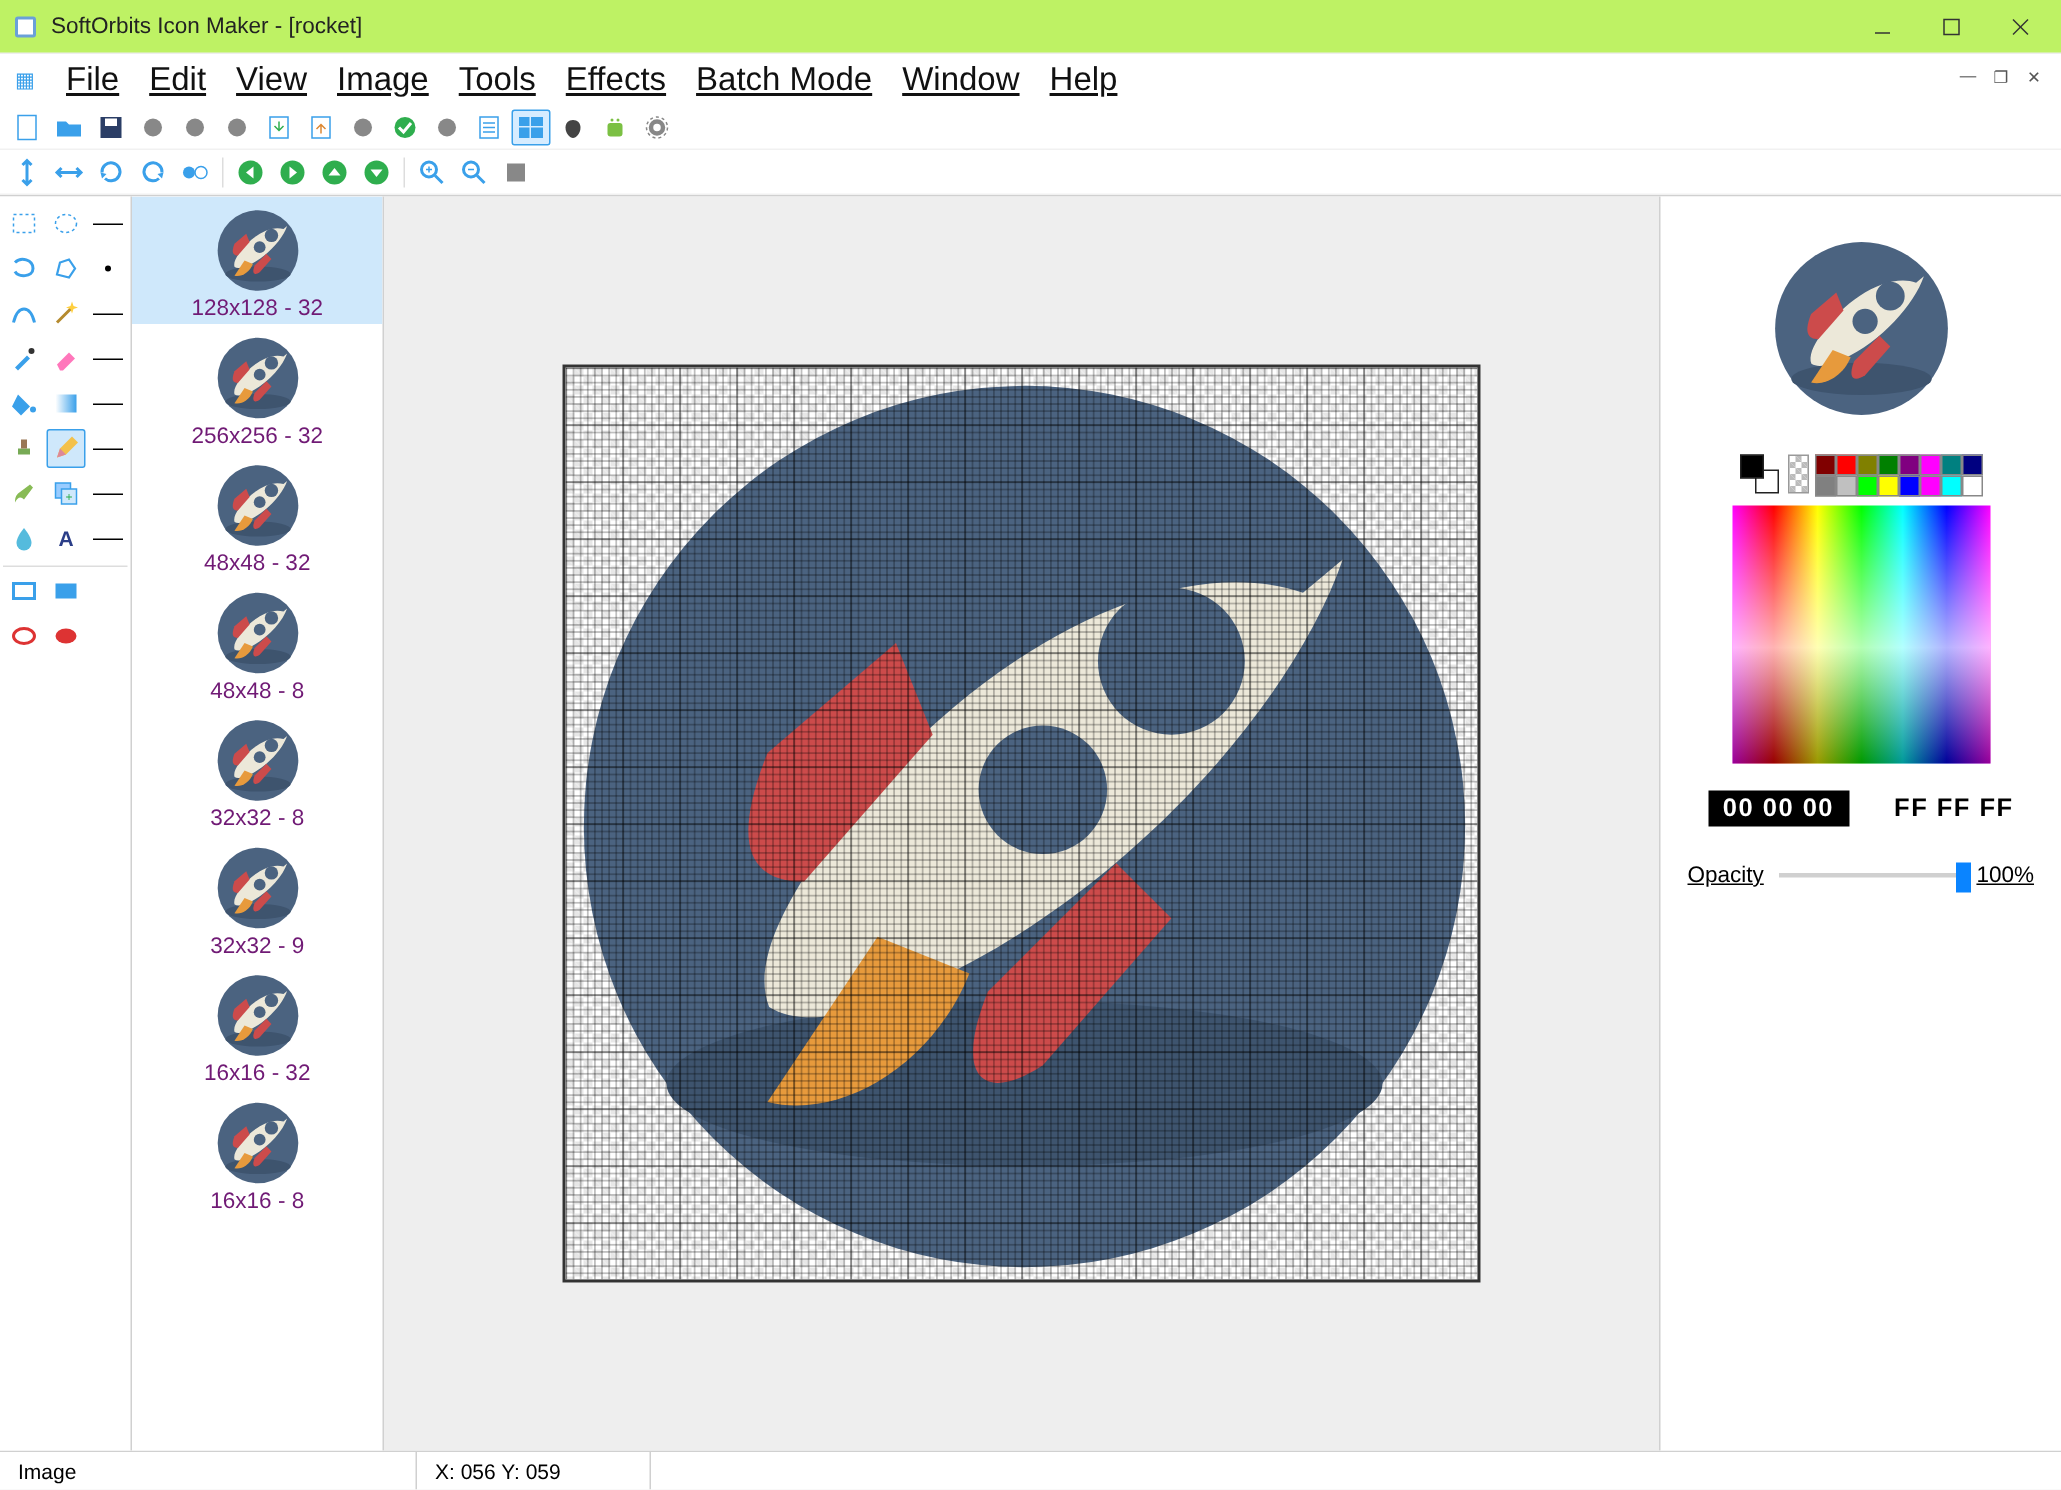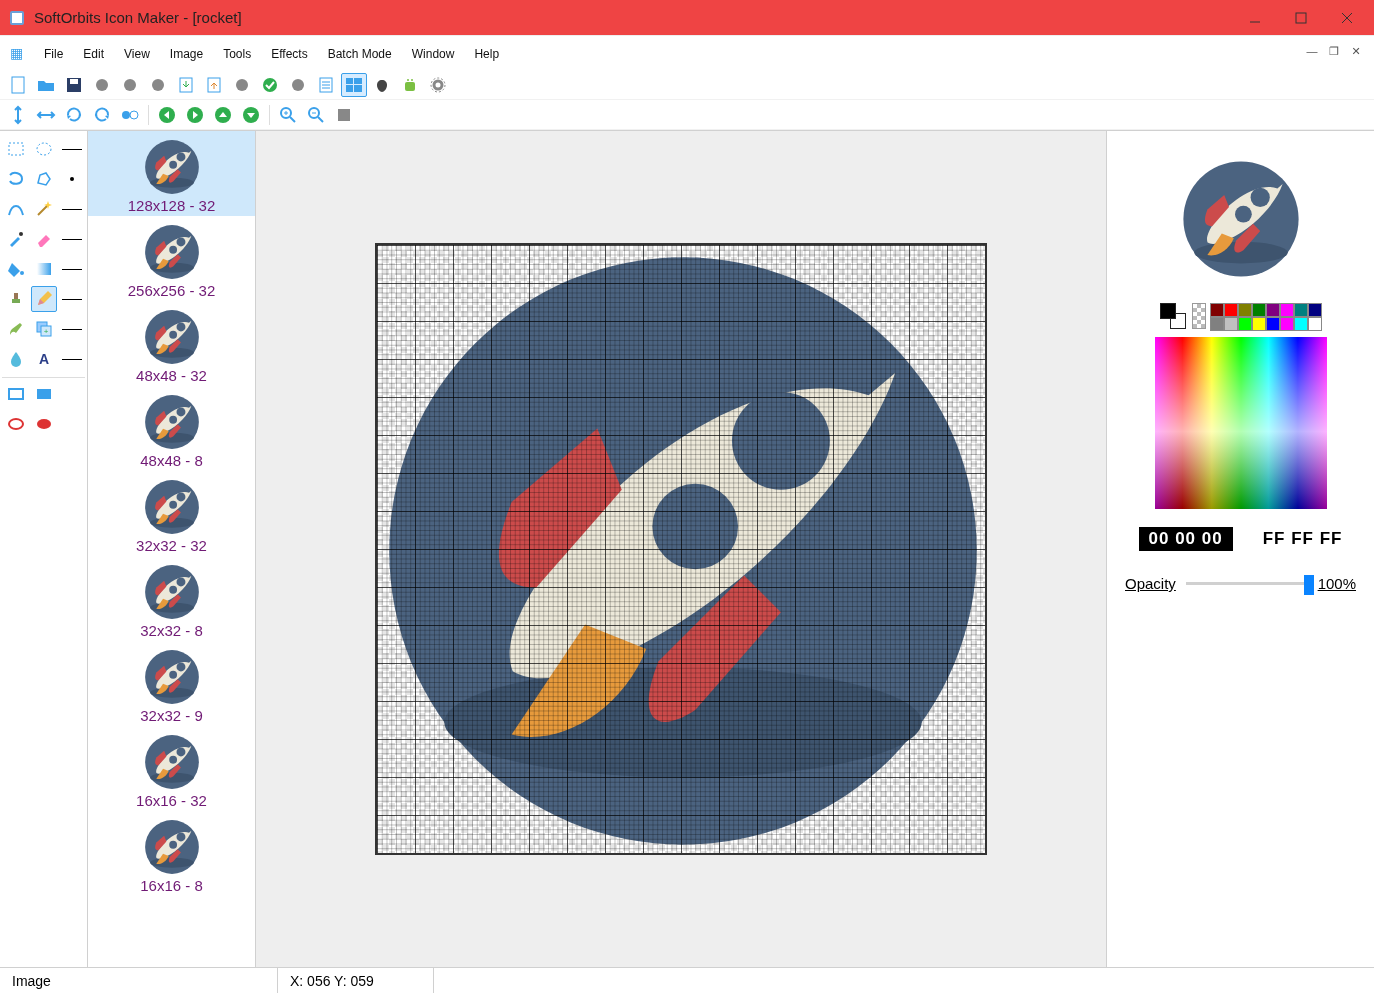--- a/index.html
+++ b/index.html
@@ -1,28 +1,28 @@
 <!DOCTYPE html>
 <html><head>
 <meta charset="utf-8">
 <style>
 * { box-sizing: border-box; margin: 0; padding: 0; font-family: "Segoe UI", Tahoma, sans-serif; }
 body { width: 1374px; height: 993px; background: #fff; overflow: hidden; font-size: 14px; }
 
 
-.titlebar { height: 36px; display: flex; align-items: center; padding: 0 4px; background: #ef4444; border-bottom: 1px solid #eee; }
+.titlebar { height: 36px; display: flex; align-items: center; padding: 0 4px; background: #bef264; border-bottom: 1px solid #eee; }
 .titlebar .app-icon { width: 18px; height: 18px; margin: 0 8px 0 4px; display: inline-flex; }
 .titlebar .title { flex: 1; font-size: 15px; color: #222; }
 .winbtns { display: flex; }
 .winbtn { width: 46px; height: 30px; display: flex; align-items: center; justify-content: center; color: #333; }
 
 
 .menubar { height: 34px; display: flex; align-items: center; padding: 0 6px; background: #fff; position: relative; }
 .menubar .doc-icon { width: 18px; margin: 0 6px 0 4px; color: #3aa0ea; }
-.menubar .menuitem { padding: 4px 10px; font-size: 12px; color: #111; }
+.menubar .menuitem { padding: 4px 10px; font-size: 22px; color: #111; text-decoration: underline; }
 .menubar .mdi-ctrls { position: absolute; right: 8px; top: 6px; display: flex; gap: 2px; }
 .menubar .mdi-ctrls span { width: 20px; height: 18px; display: flex; align-items: center; justify-content: center; font-size: 11px; color: #555; border: 1px solid transparent; }
 
 
 .toolbar { display: flex; align-items: center; padding: 2px 4px; background: #fff; border-bottom: 1px solid #f1f1f1; }
 .tbtn { width: 26px; height: 24px; display: inline-flex; align-items: center; justify-content: center; margin: 0 1px; border-radius: 2px; }
 .tbtn.active { background: #d6ecff; border: 1px solid #3aa0ea; }
 .tsep { width: 1px; height: 20px; background: #ddd; margin: 0 4px; }
 
 
@@ -796,28 +796,20 @@
         </div>
         <div class="label">48x48 - 32</div>
       </div>
       <div class="sizeitem">
         <div class="thumb">
           <svg viewBox="0 0 100 100" width="56" height="56">
             <use href="#rocket"></use>
           </svg>
         </div>
         <div class="label">48x48 - 8</div>
-      </div>
-      <div class="sizeitem">
-        <div class="thumb">
-          <svg viewBox="0 0 100 100" width="56" height="56">
-            <use href="#rocket"></use>
-          </svg>
-        </div>
-        <div class="label">32x32 - 32</div>
       </div>
       <div class="sizeitem">
         <div class="thumb">
           <svg viewBox="0 0 100 100" width="56" height="56">
             <use href="#rocket"></use>
           </svg>
         </div>
         <div class="label">32x32 - 8</div>
       </div>
       <div class="sizeitem">

